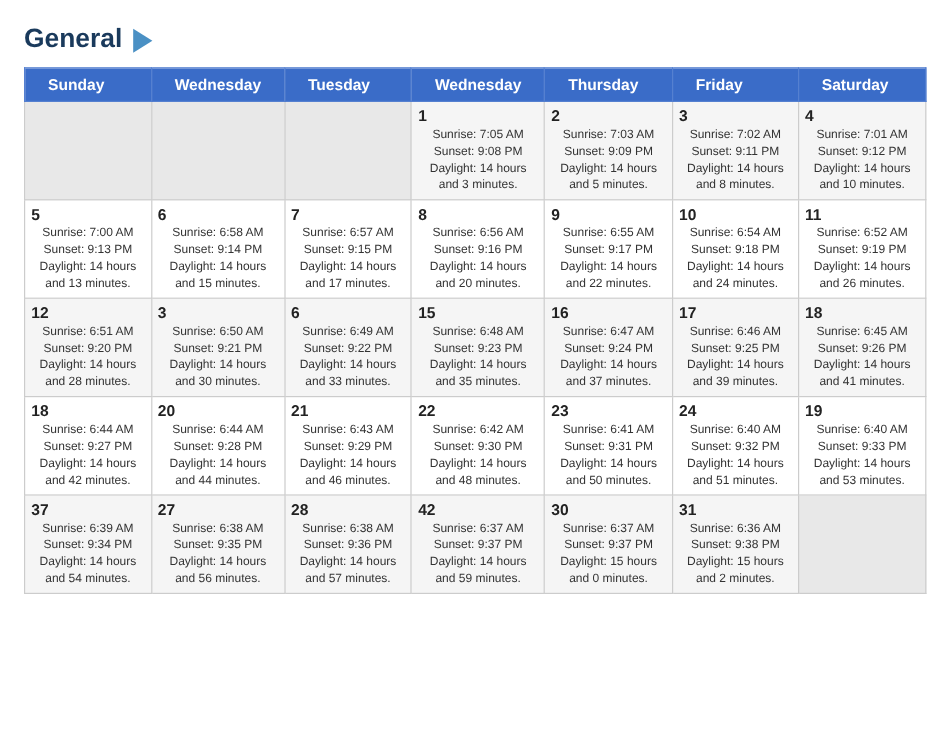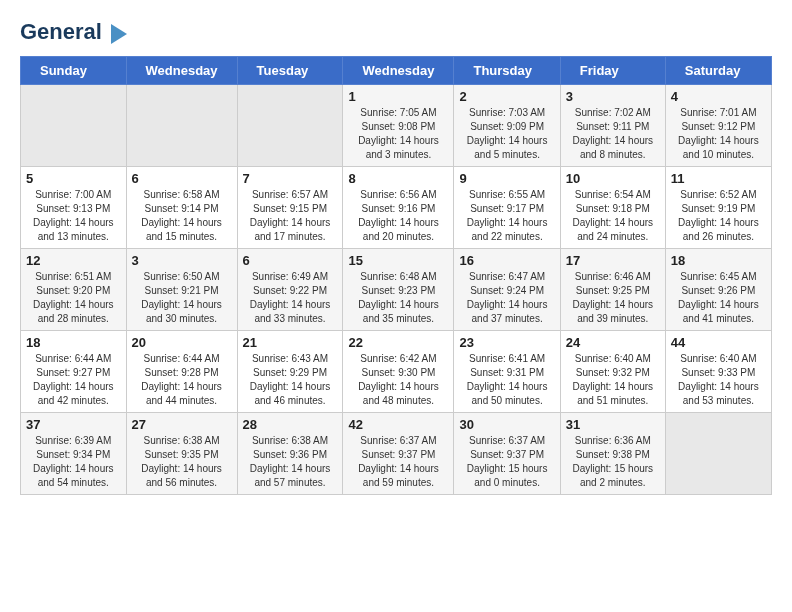--- a/index.html
+++ b/index.html
@@ -214,21 +214,21 @@
         </td>
         <td>
           <div class="day-number">23</div>
           <div class="day-info">Sunrise: 6:41 AM<br>Sunset: 9:31 PM<br>Daylight: 14 hours and 50 minutes.</div>
         </td>
         <td>
           <div class="day-number">24</div>
           <div class="day-info">Sunrise: 6:40 AM<br>Sunset: 9:32 PM<br>Daylight: 14 hours and 51 minutes.</div>
         </td>
         <td>
-          <div class="day-number">44</div>
+          <div class="day-number">19</div>
           <div class="day-info">Sunrise: 6:40 AM<br>Sunset: 9:33 PM<br>Daylight: 14 hours and 53 minutes.</div>
         </td>
       </tr>
       <tr>
         <td>
           <div class="day-number">37</div>
           <div class="day-info">Sunrise: 6:39 AM<br>Sunset: 9:34 PM<br>Daylight: 14 hours and 54 minutes.</div>
         </td>
         <td>
           <div class="day-number">27</div>

